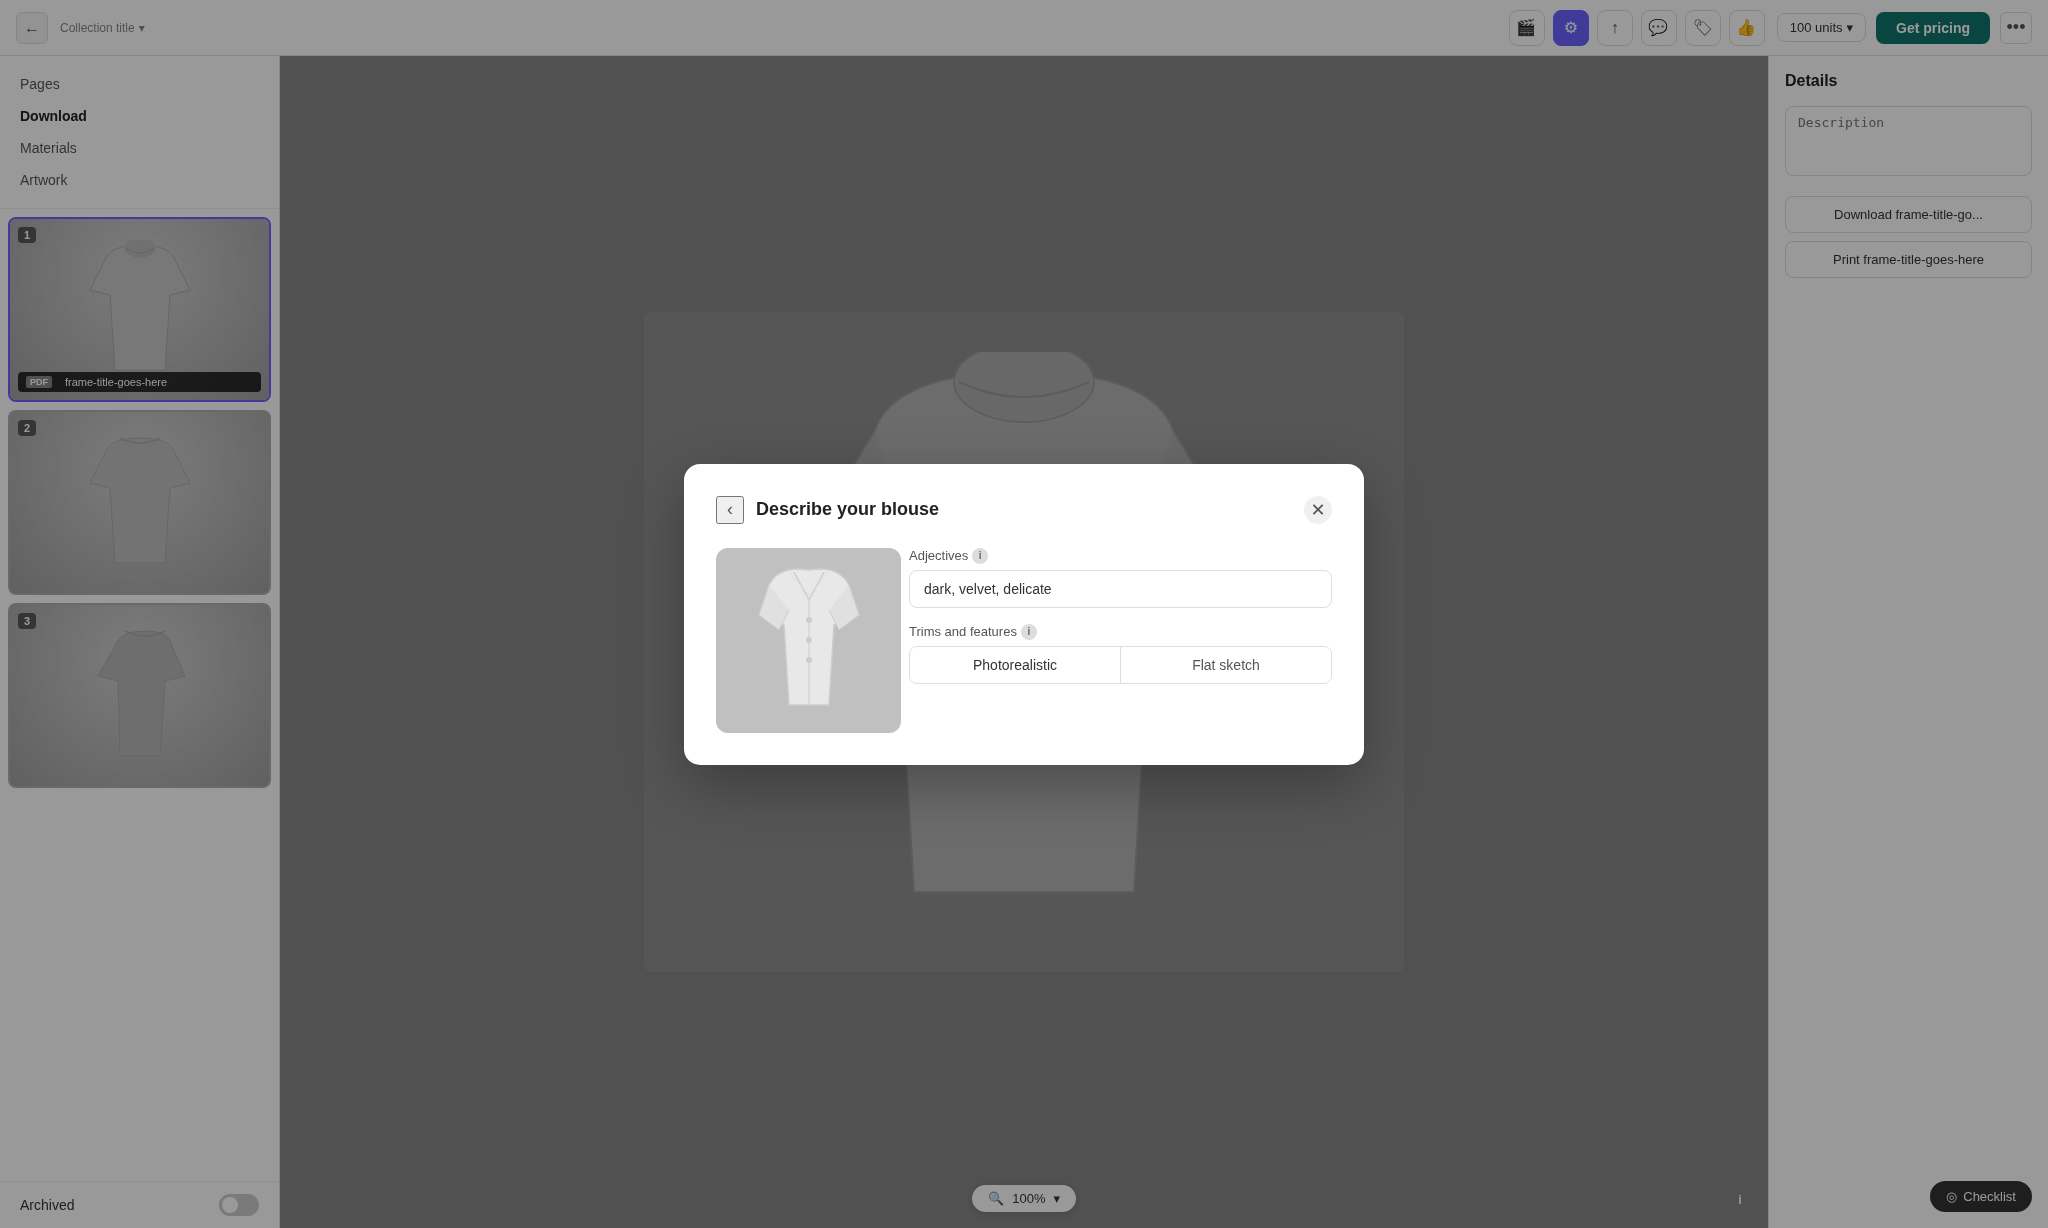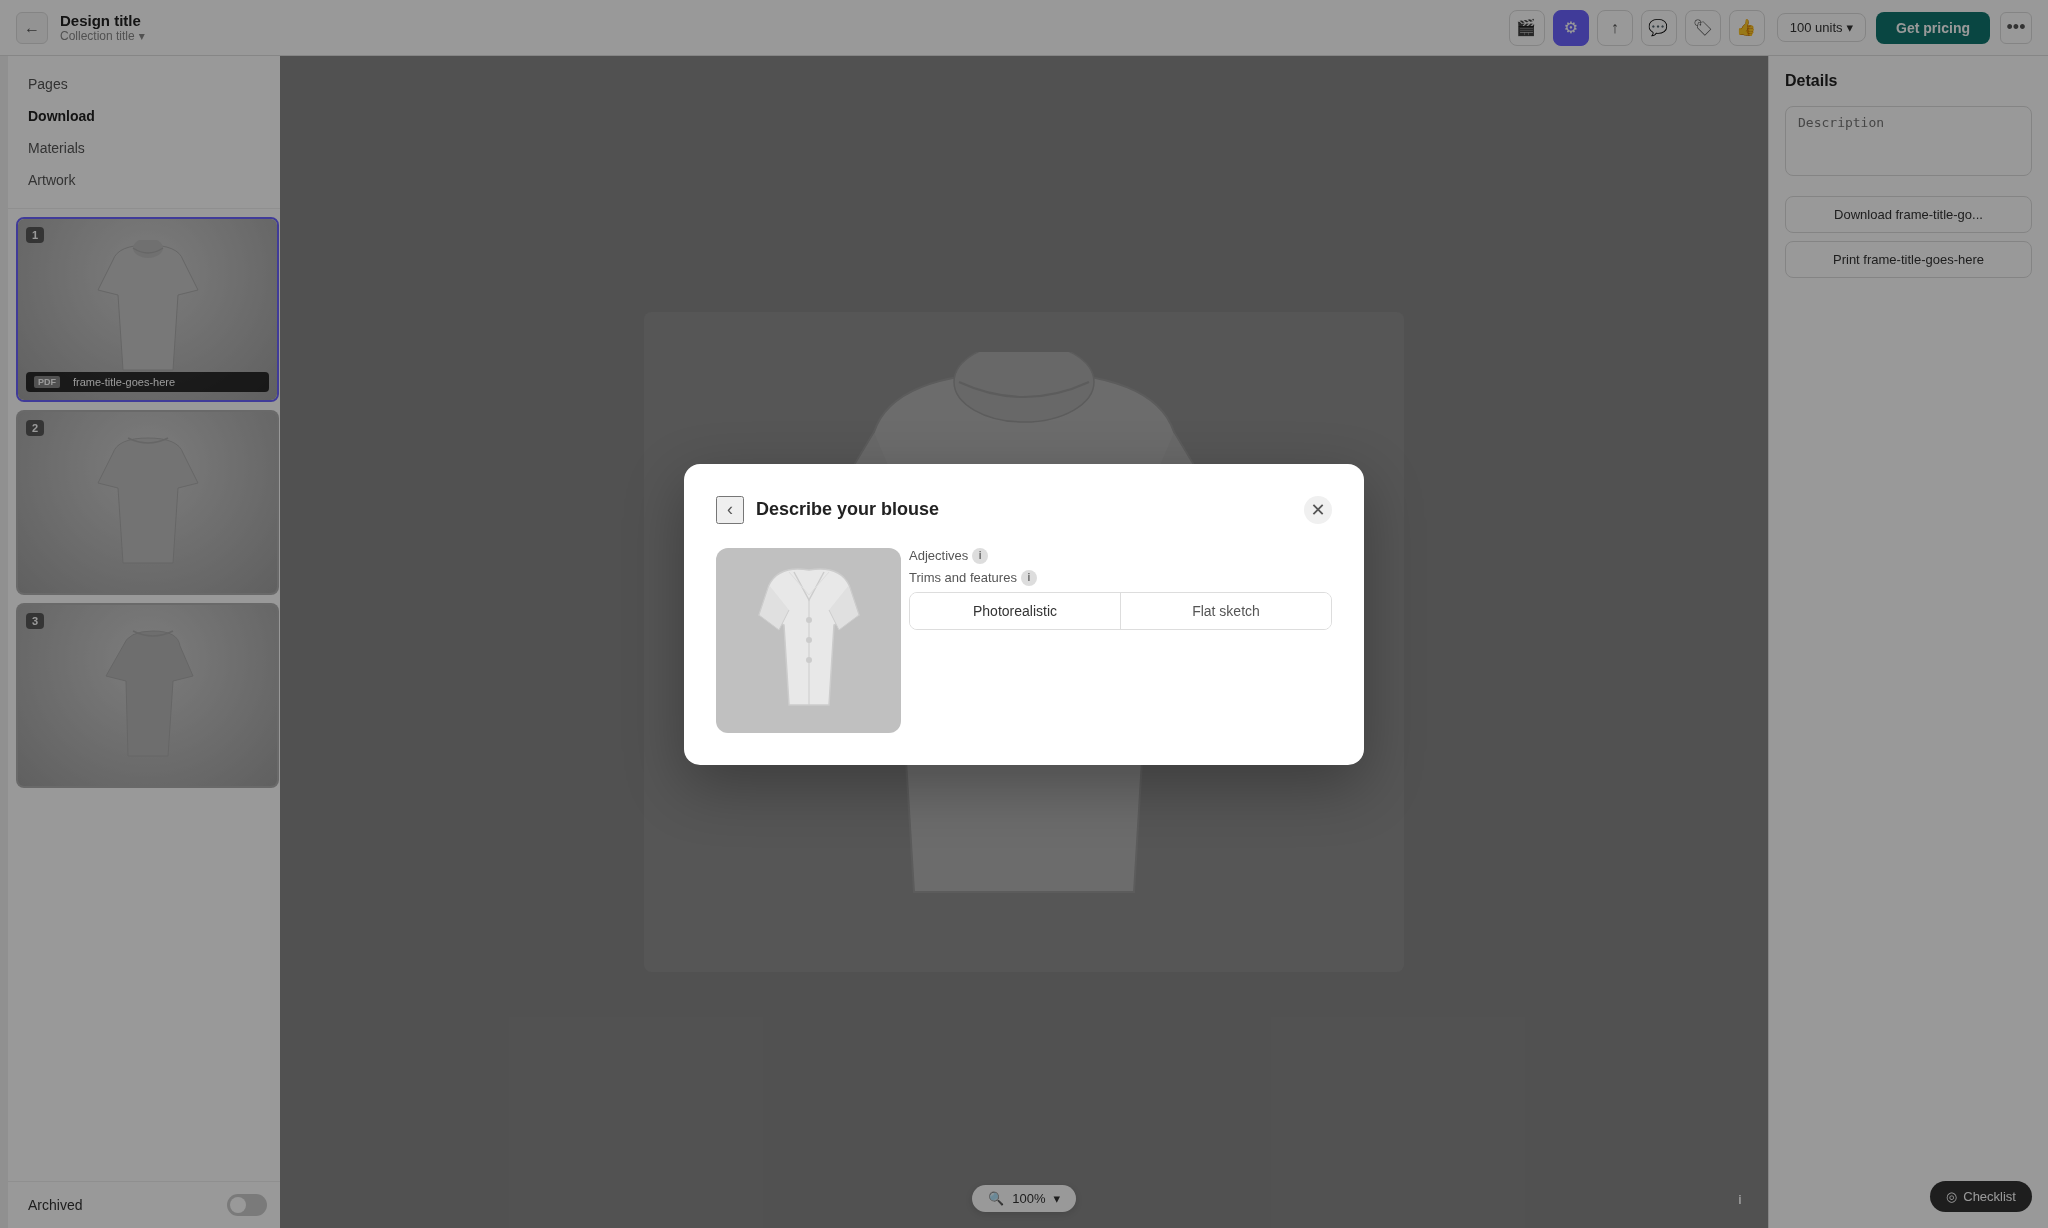--- a/index.html
+++ b/index.html
@@ -38,21 +38,21 @@
       cursor: pointer;
     }
     .more-btn {
       width: 32px; height: 32px; border-radius: 6px; background: #fff;
       border: 1px solid #ddd; display: flex; align-items: center; justify-content: center;
       cursor: pointer; font-size: 18px; color: #555;
     }
 
     
     .sidebar {
-      position: absolute; top: 56px; left: 8px; bottom: 0; width: 280px;
+      position: absolute; top: 56px; left: 0; bottom: 0; width: 280px;
       background: #fff; border-right: 1px solid #e0e0e0;
       display: flex; flex-direction: column;
     }
     .sidebar-nav { padding: 12px 0; border-bottom: 1px solid #eee; }
     .sidebar-nav-item {
       padding: 8px 20px; font-size: 14px; color: #555; cursor: pointer;
     }
     .sidebar-nav-item.active { font-weight: 600; color: #222; }
     .sidebar-pages { flex: 1; overflow-y: auto; padding: 8px; }
     .page-thumb {
@@ -204,21 +204,20 @@
     }
   </style>
 </head>
 <body>
 
 <div class="header">
   <button class="header-back">
     <span>←</span>
   </button>
   <div class="header-title-group">
-    <div class="header-design-title">Design title</div>
     <div class="header-collection">
       <span>Collection title</span>
       <span>▾</span>
     </div>
   </div>
   <div class="header-icons">
     <button class="header-icon-btn">🎬</button>
     <button class="header-icon-btn active">⚙</button>
     <button class="header-icon-btn">↑</button>
     <button class="header-icon-btn">💬</button>
@@ -347,20 +346,21 @@
           <circle cx="80" cy="60" r="3" fill="#ccc"></circle>
           <circle cx="80" cy="80" r="3" fill="#ccc"></circle>
           <circle cx="80" cy="100" r="3" fill="#ccc"></circle>
         </svg>
       </div>
       <div class="modal-fields">
         <div class="field-label">
           <span>Adjectives</span>
           <span class="info-icon">i</span>
         </div>
+        <input class="field-input" type="text" value="dark, velvet, delicate" style="">
         <div class="field-label">
           <span>Trims and features</span>
           <span class="info-icon">i</span>
         </div>
         <div class="style-toggle">
           <div class="style-option selected">Photorealistic</div>
           <div class="style-option">Flat sketch</div>
         </div>
       </div>
     </div>

